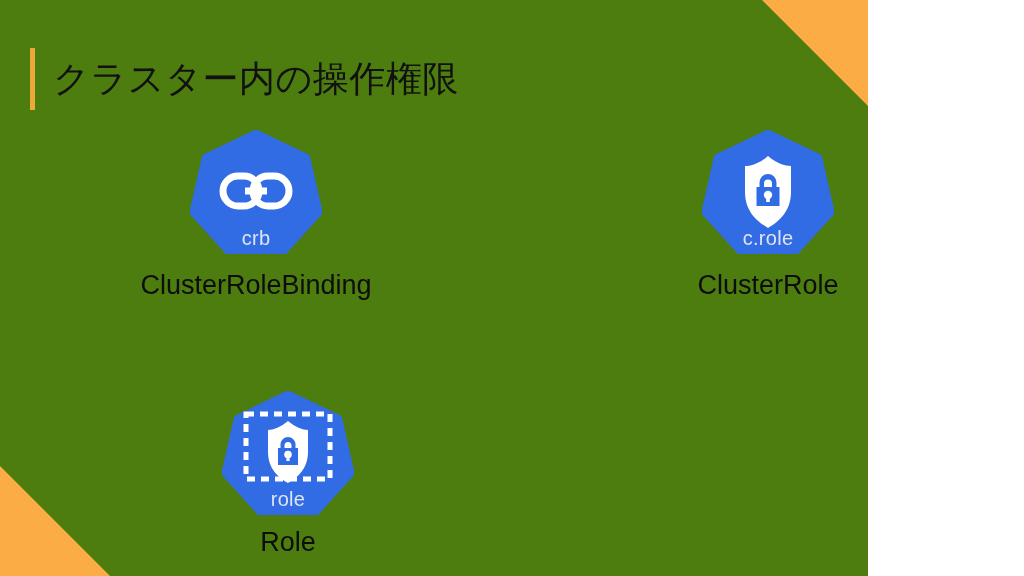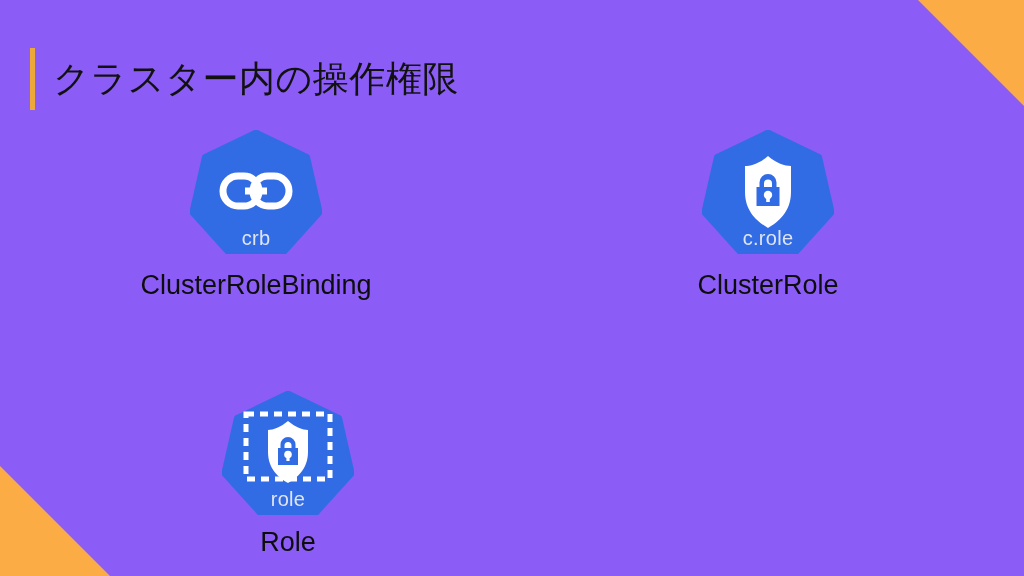--- a/index.html
+++ b/index.html
@@ -5,23 +5,23 @@
   html, body {
     margin: 0;
     padding: 0;
     background: #ffffff;
   }
   body {
     font-family: "Liberation Sans", sans-serif;
   }
   .slide {
     position: relative;
-    width: 1024px;
+    width: 868px;
     height: 576px;
-    background: #8b5cf6;
+    background: #4d7c0f;
     overflow: hidden;
   }
 
   
   .corner-tr {
     position: absolute;
     top: 0;
     right: 0;
     width: 0;
     height: 0;

